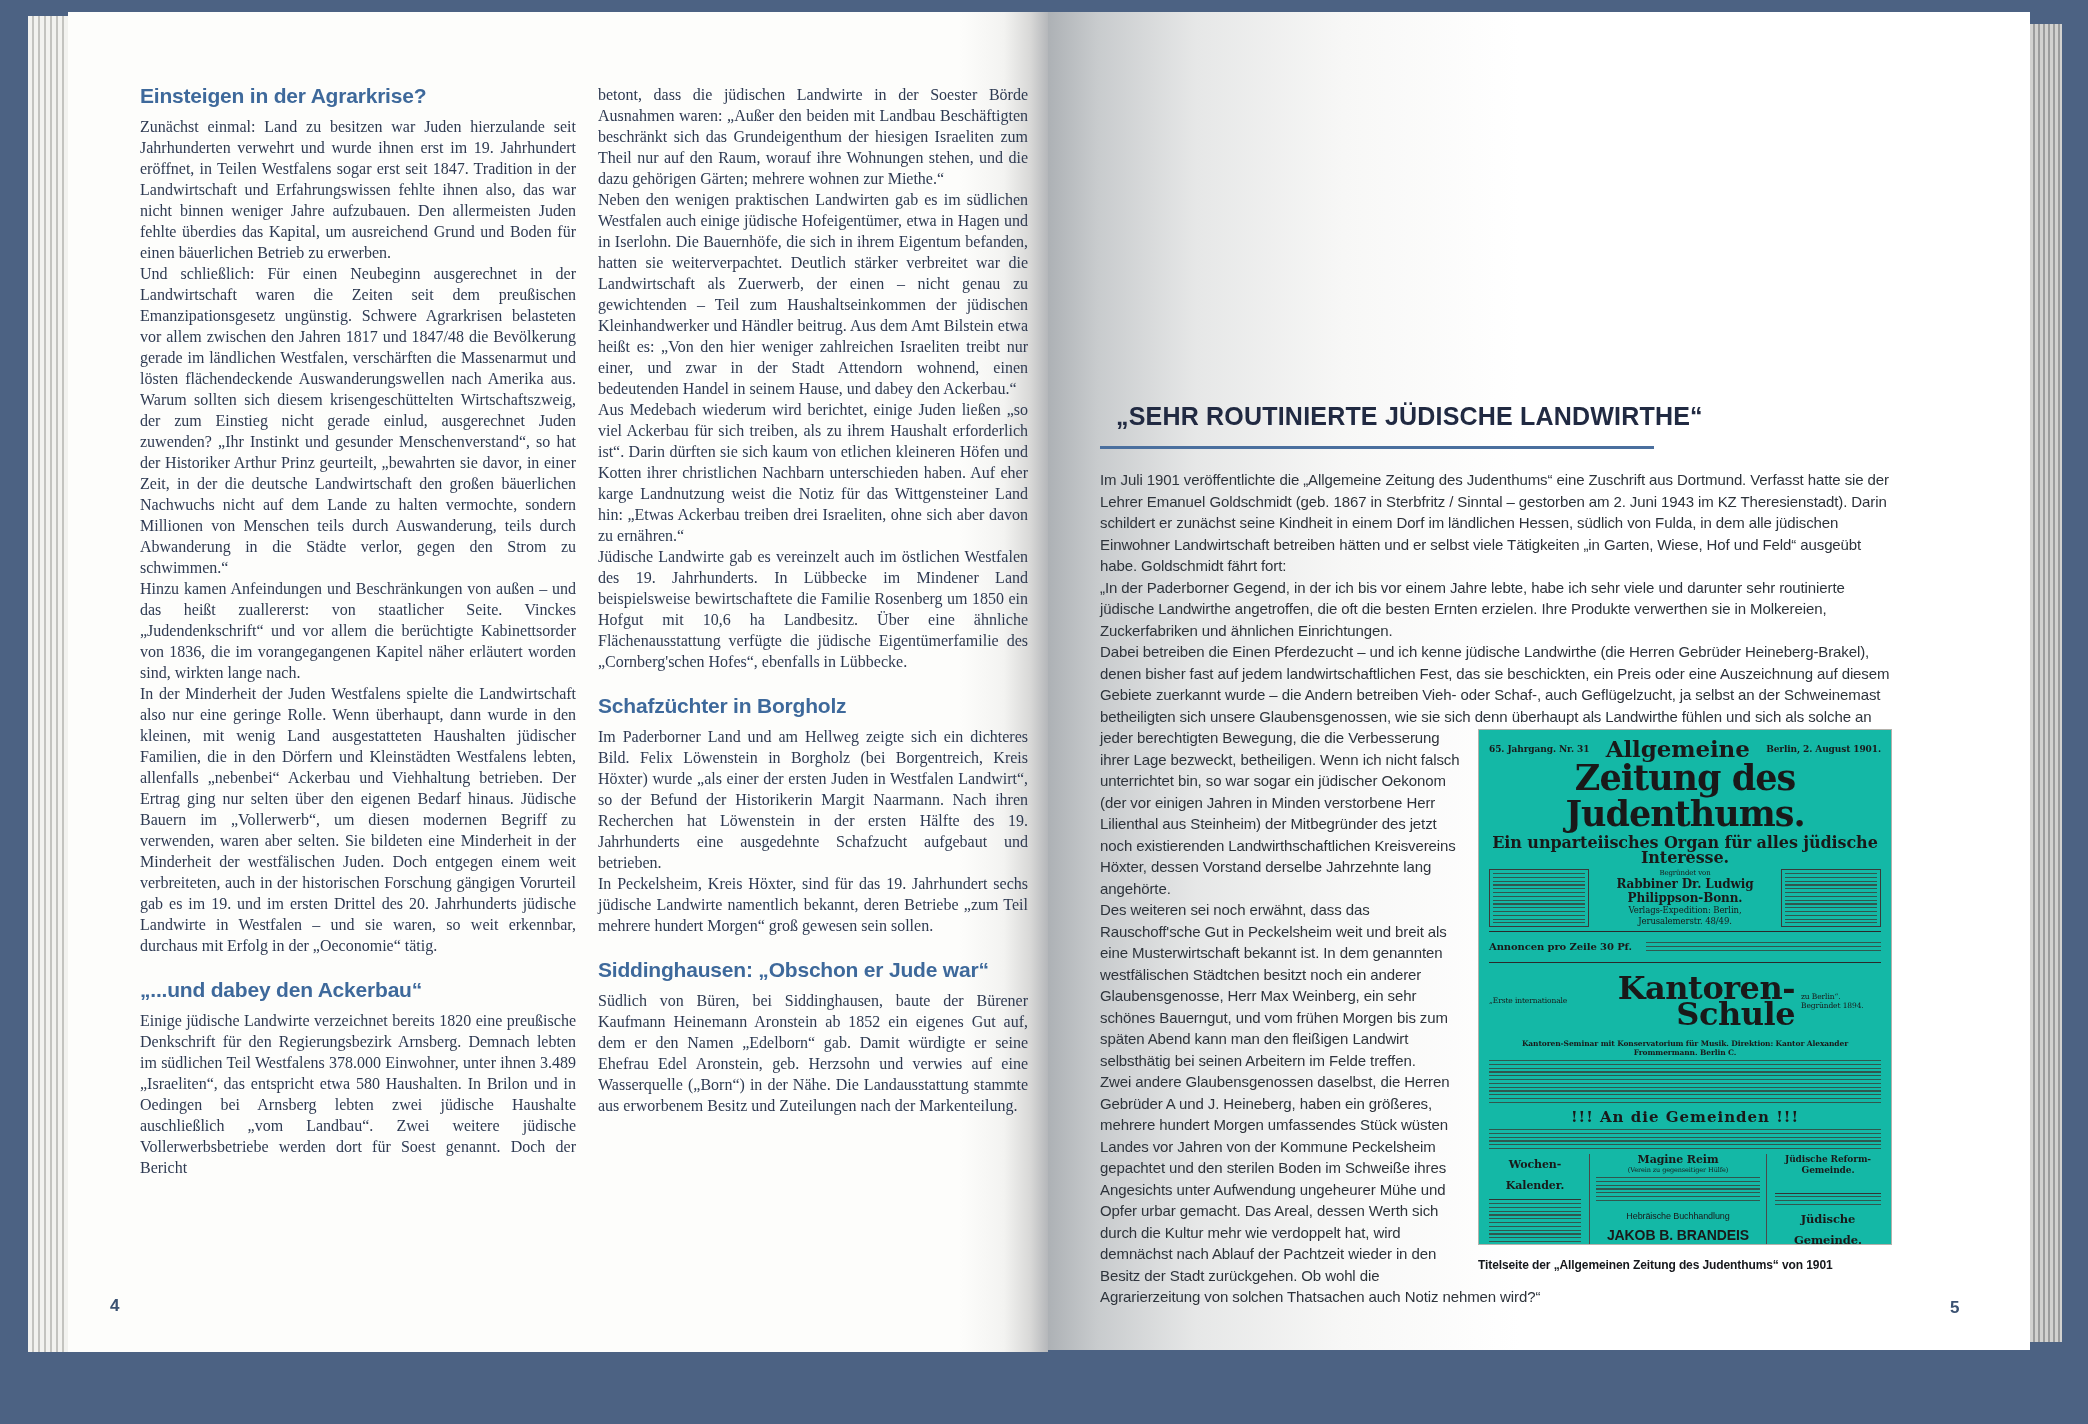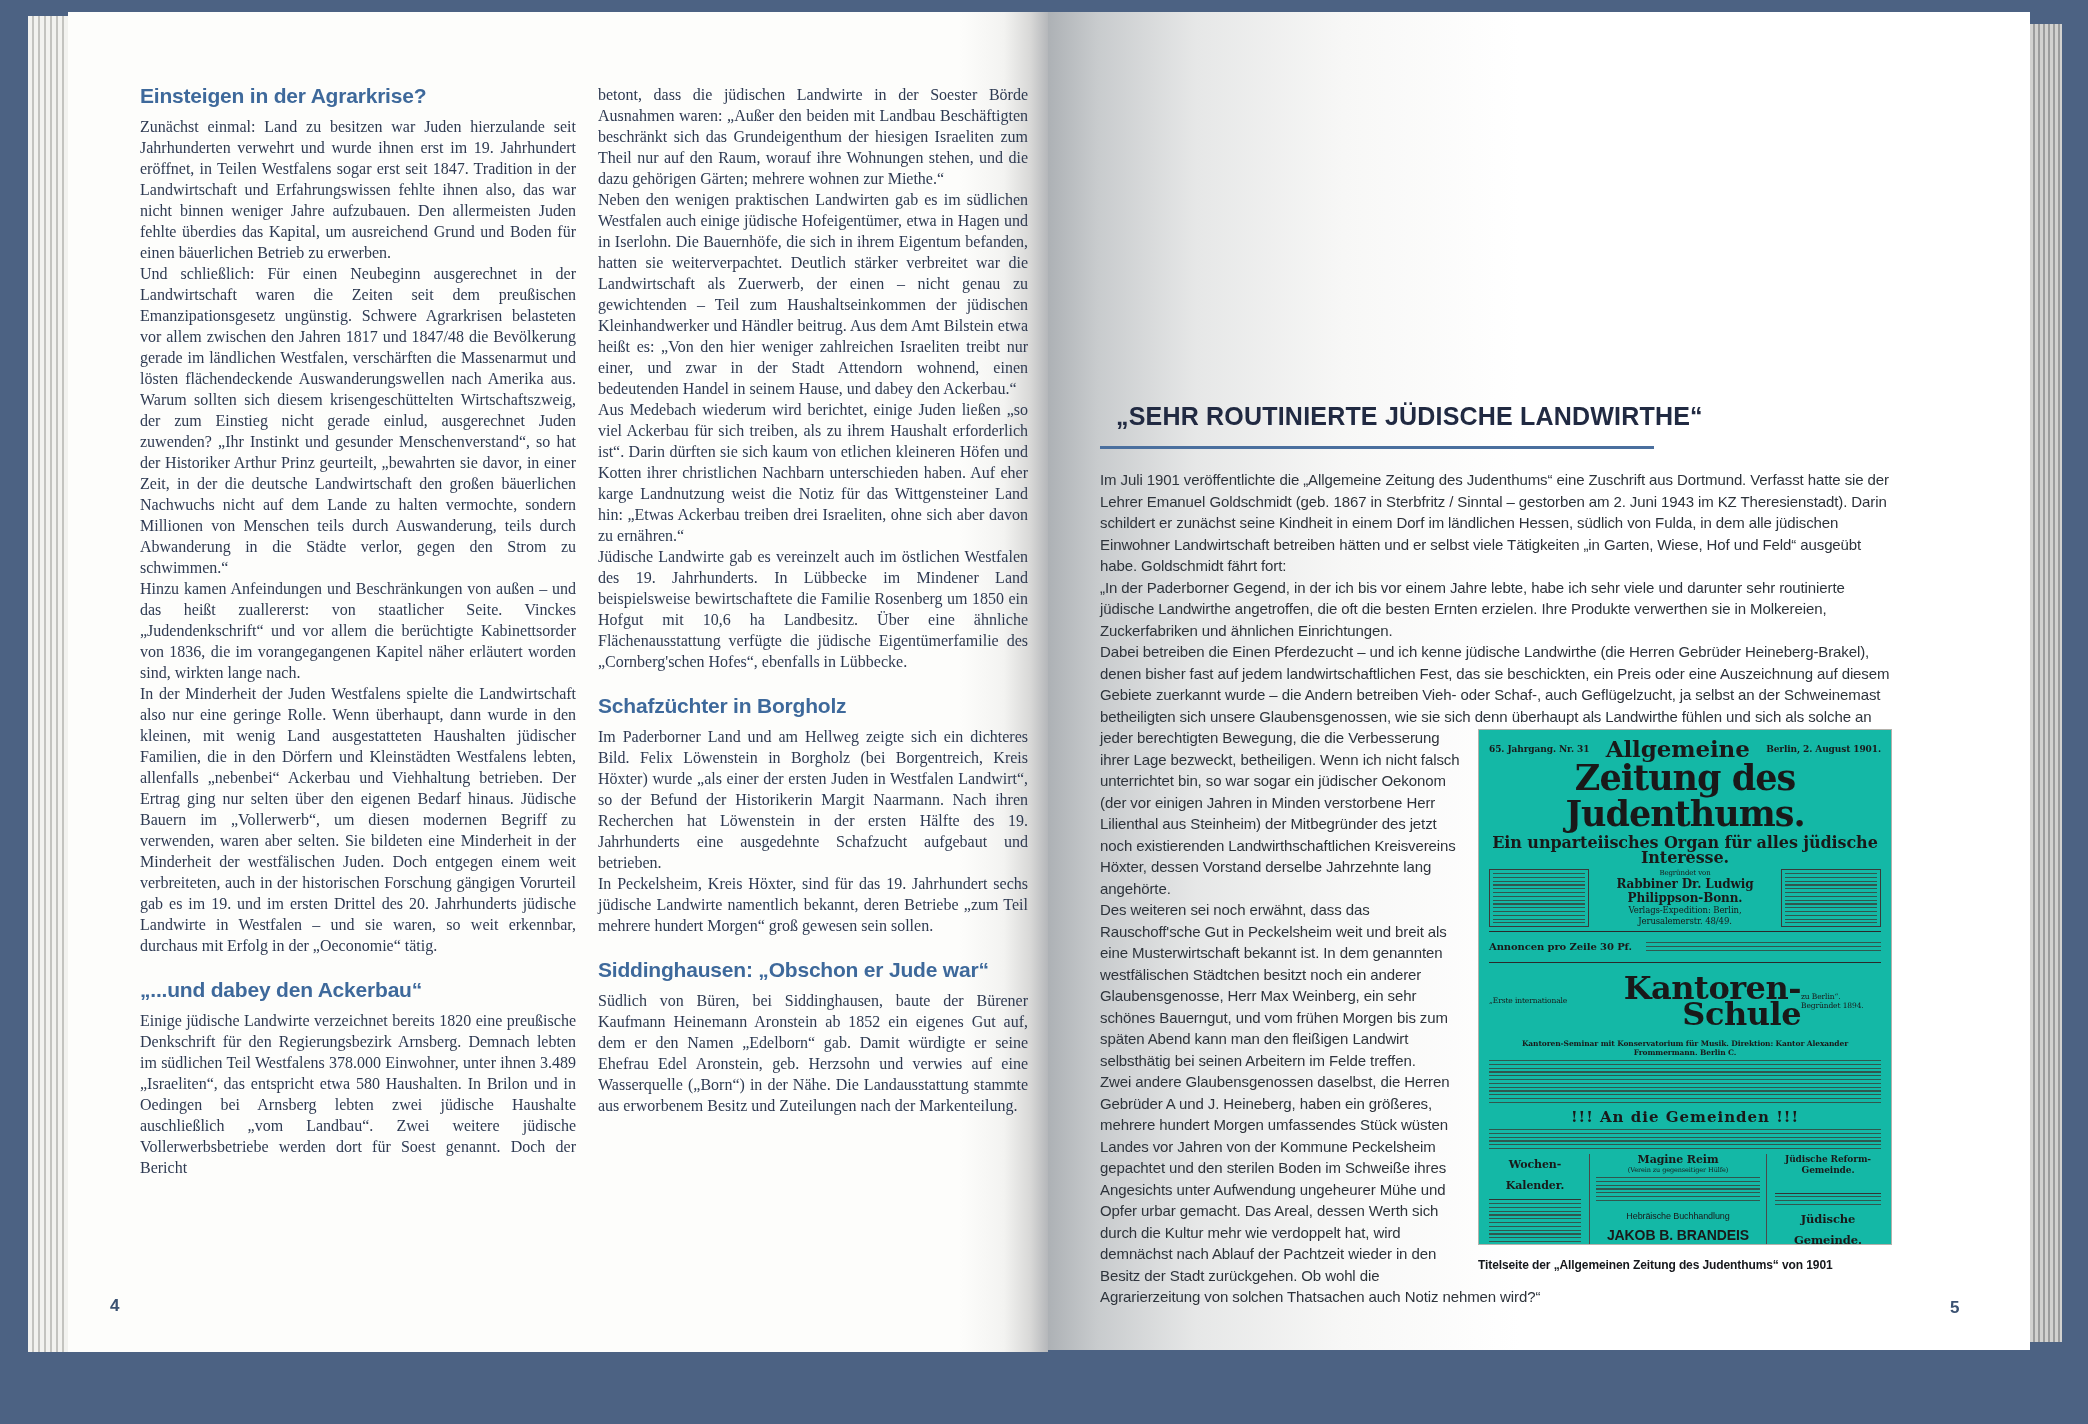--- a/index.html
+++ b/index.html
@@ -52,21 +52,21 @@
   .np-box{flex:0 0 92px;border:1px solid #3a3a3a;padding:3px}
   .np-box .nz-lines{height:100%}
   .np-fc{flex:1;text-align:center}
   .np-bv{font-size:7px;line-height:8px}
   .np-rab{font-weight:bold;font-size:12px;line-height:14px}
   .np-ve{font-size:8.5px;line-height:11px}
   .np-hr{border:0;border-top:1.5px solid #2a2a2a;margin:4px 0}
   .np-annon{display:flex;gap:14px;align-items:center}
   .np-annon-t{font-weight:bold;font-size:10px;white-space:nowrap}
   .np-annon .nz-lines{flex:1;height:10px}
-  .np-kant{display:flex;align-items:center;margin:12px 0}
+  .np-kant{display:flex;align-items:center;gap:6px;margin:12px 0}
   .np-kside{font-size:7.5px;line-height:9px;width:80px}
   .np-kname{flex:1;text-align:right;font-weight:bold;font-size:32px;line-height:26px;letter-spacing:-0.5px}
   .np-ksub{font-weight:bold;font-size:7.5px;line-height:9px;text-align:center;margin-top:1px}
   .np-gem{font-weight:bold;font-size:15px;line-height:17px;text-align:center;letter-spacing:1px;margin:2px 0}
   .np-bot{display:flex;gap:8px;margin-top:3px}
   .np-colA{width:92px}
   .np-colB{flex:1;border-left:1px solid #4a4a4a;border-right:1px solid #4a4a4a;padding:0 6px}
   .np-colC{width:106px}
   .np-wk{font-weight:bold;font-size:11px;text-align:center;border-bottom:1px solid #333;padding-bottom:2px}
   .np-jg{font-weight:bold;font-size:10.5px;text-align:center;margin-top:4px}

